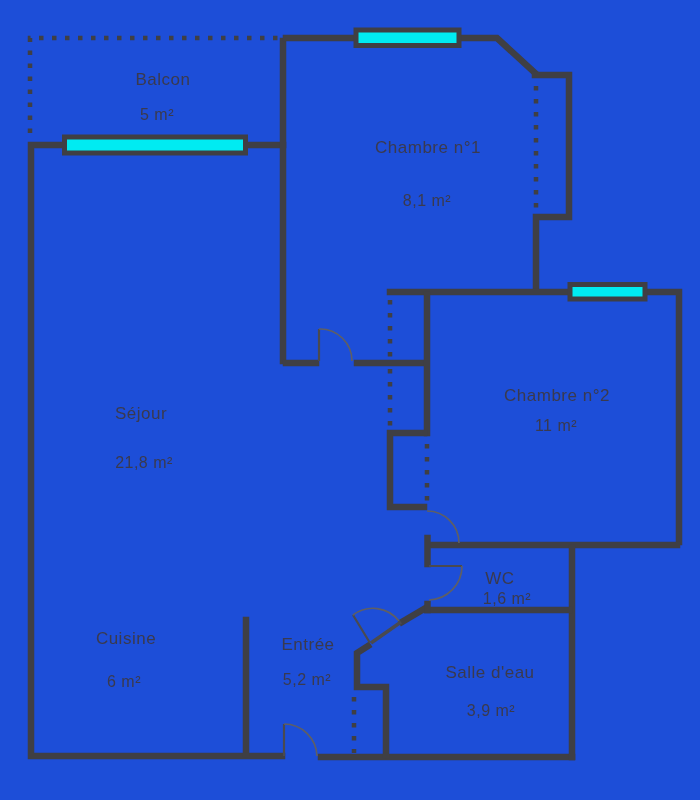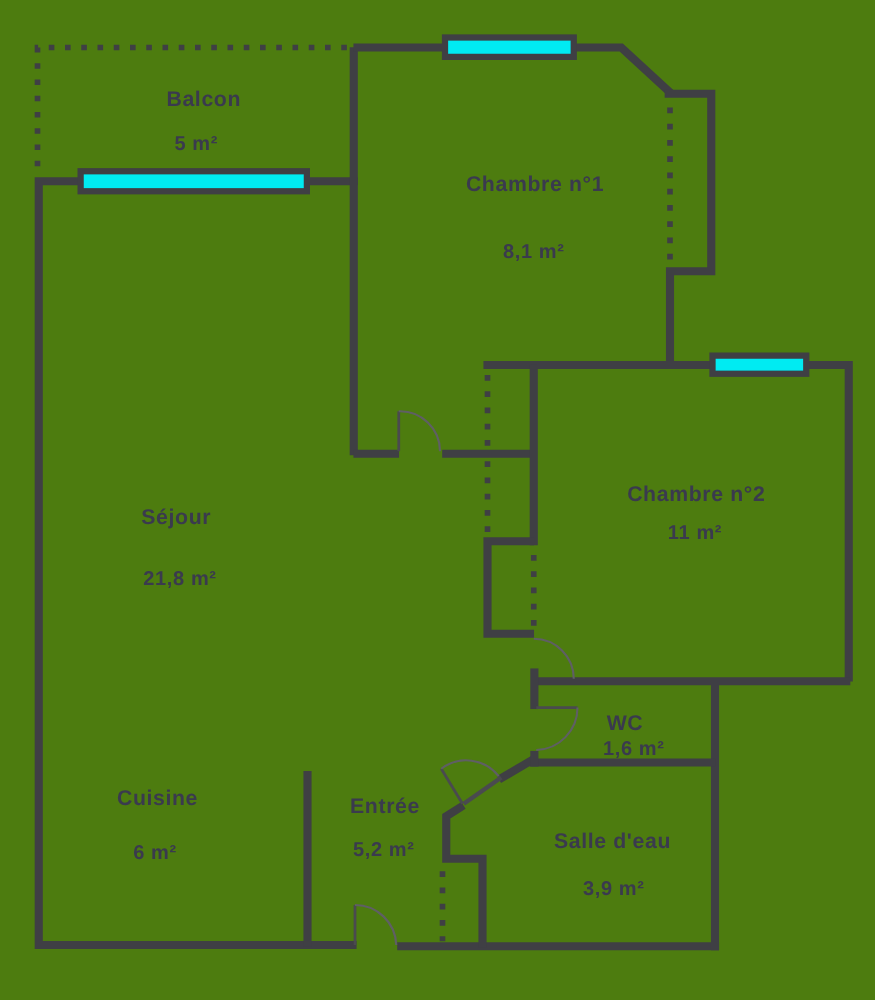--- a/index.html
+++ b/index.html
@@ -8,22 +8,21 @@
     background: #ffffff;
     width: 700px;
     height: 800px;
     overflow: hidden;
     font-family: "Liberation Sans", sans-serif;
   }
   #plan-wrap {
     position: relative;
     width: 700px;
     height: 800px;
-    background: #4d7c0f;
-    font-weight: bold;
+    background: #1d4ed8;
   }
   svg { display: block; }
   text {
     font-family: "Liberation Sans", sans-serif;
     letter-spacing: 0.5px;
   }
   .room-name { font-size: 17px; }
   .room-area { font-size: 16px; }
 </style>
 </head>

